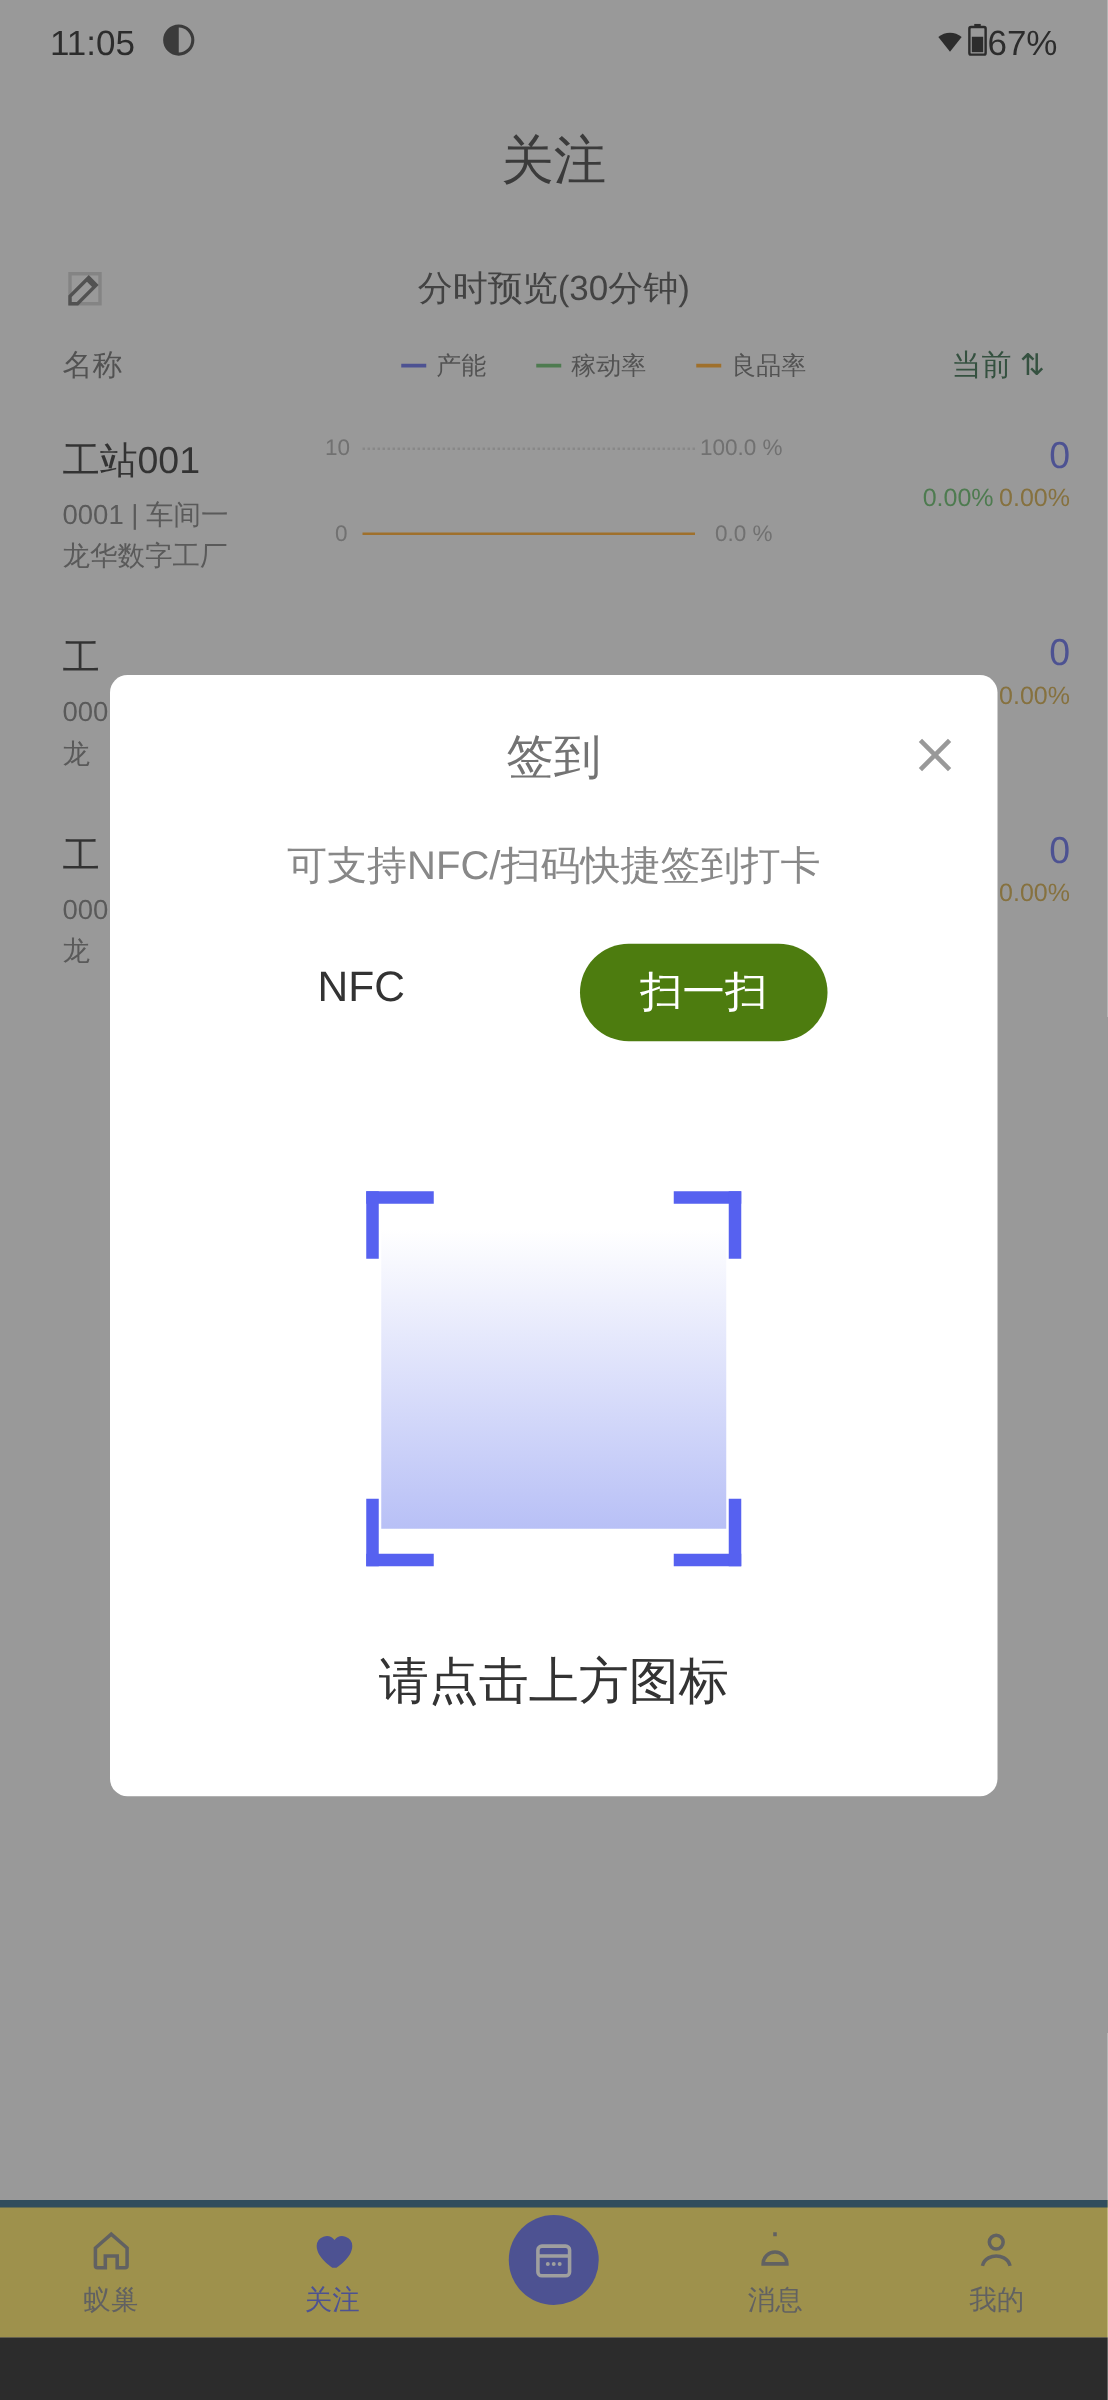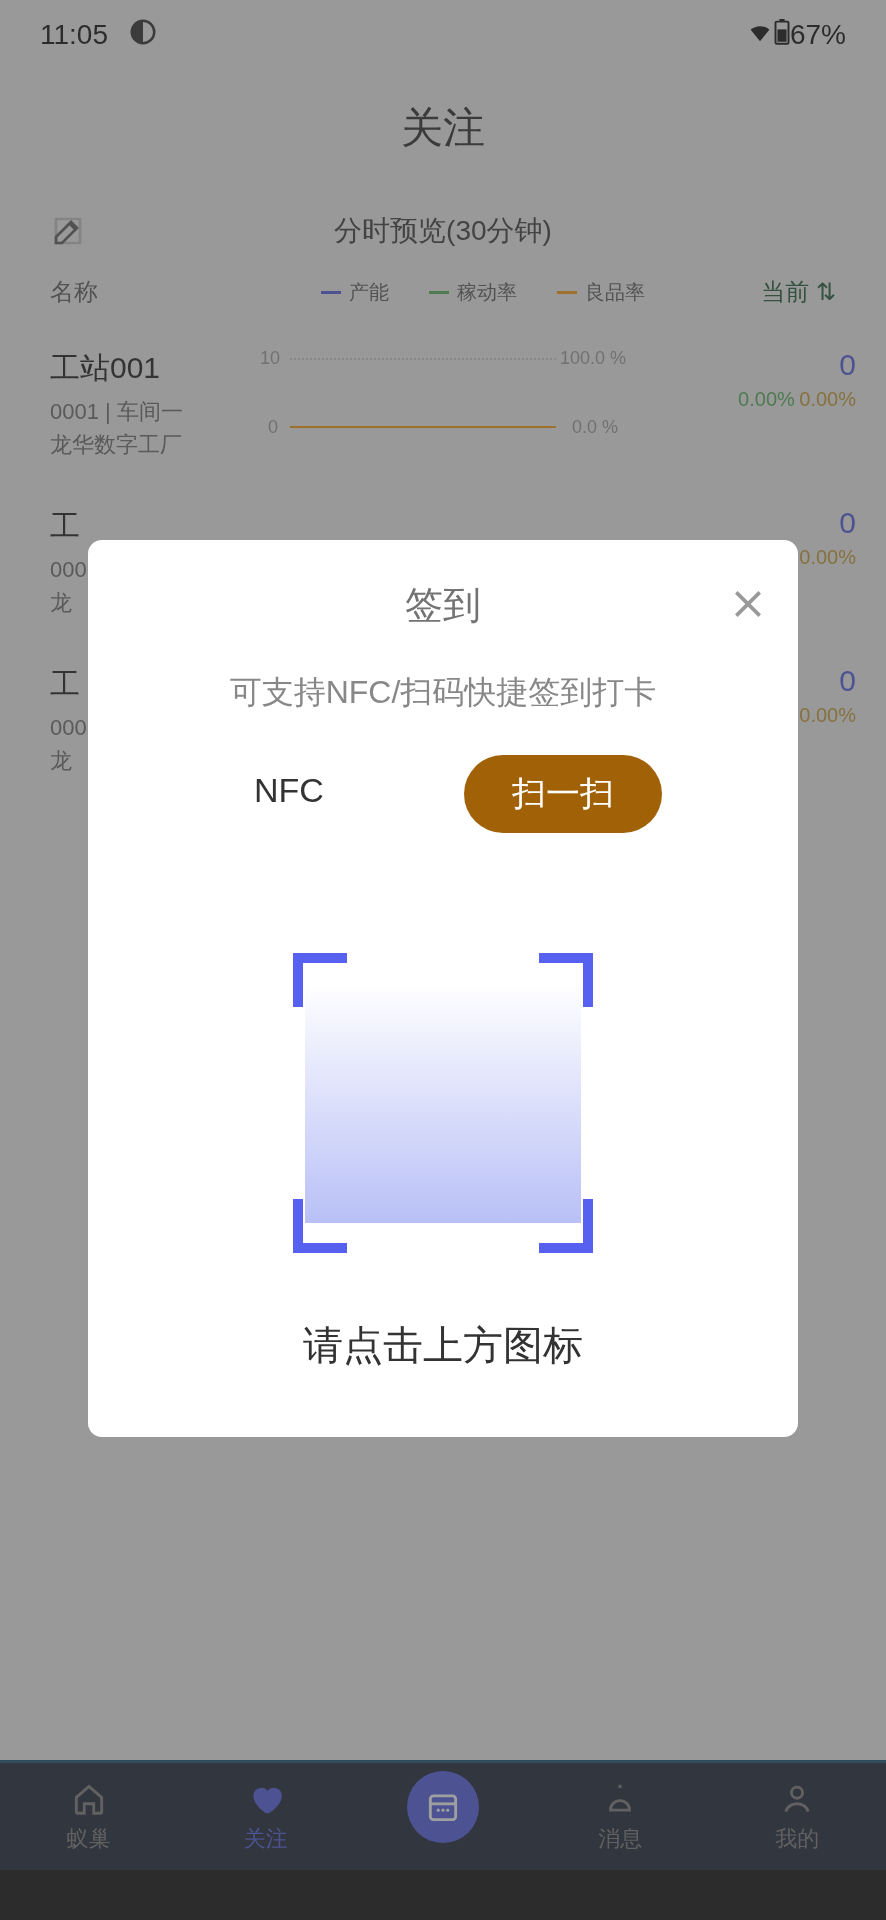--- a/index.html
+++ b/index.html
@@ -29,34 +29,34 @@
   .chart-label-top-r { position: absolute; top: 0; right: 100px; font-size: 18px; color: #999; }
   .chart-label-bot { position: absolute; bottom: 0; left: 18px; font-size: 18px; color: #999; }
   .chart-label-bot-r { position: absolute; bottom: 0; right: 108px; font-size: 18px; color: #999; }
   .chart-dotted { position: absolute; top: 10px; left: 40px; right: 170px; border-top: 2px dotted #ccc; }
   .chart-solid { position: absolute; bottom: 10px; left: 40px; right: 170px; border-top: 2px solid #ff9800; }
   .station-right { width: 130px; text-align: right; }
   .val-big { font-size: 30px; color: #4a56e2; font-weight: 400; margin-bottom: 6px; }
   .val-small { font-size: 20px; }
   .val-green { color: #4caf50; }
   .val-orange { color: #c79a2a; }
-  .bottom-nav { position: absolute; bottom: 50px; left: 0; right: 0; height: 110px; display: flex; justify-content: space-around; align-items: center; background: #0f172a; border-top: 3px solid #0c4a6e; }
+  .bottom-nav { position: absolute; bottom: 50px; left: 0; right: 0; height: 110px; display: flex; justify-content: space-around; align-items: center; background: #fde047; border-top: 6px solid #0c4a6e; }
   .nav-item { display: flex; flex-direction: column; align-items: center; gap: 6px; font-size: 22px; color: #777; width: 20%; }
   .nav-item.active { color: #4a56e2; }
   .nav-center-btn { width: 72px; height: 72px; border-radius: 50%; background: #4a56e2; display: flex; align-items: center; justify-content: center; color: #fff; margin-top: -20px; }
   .bottom-black { position: absolute; bottom: 0; left: 0; right: 0; height: 50px; background: #000; }
   
   .overlay { position: absolute; inset: 0; background: rgba(80,80,80,0.55); display: flex; align-items: flex-start; justify-content: center; }
   .modal { margin-top: 540px; width: 710px; background: #fff; border-radius: 14px; padding: 40px 30px 60px; position: relative; }
   .modal-title { text-align: center; font-size: 38px; color: #737373; font-weight: 400; }
   .modal-close { position: absolute; top: 44px; right: 30px; width: 40px; height: 40px; color: #888; }
   .modal-sub { text-align: center; font-size: 32px; color: #888; margin-top: 40px; }
   .tab-row { display: flex; justify-content: center; gap: 110px; margin-top: 40px; }
   .tab-nfc { font-size: 34px; color: #333; padding: 16px 30px; }
-  .tab-scan { font-size: 34px; color: #fff; background: #a16207; padding: 16px 48px; border-radius: 40px; }
+  .tab-scan { font-size: 34px; color: #fff; background: #4d7c0f; padding: 16px 48px; border-radius: 40px; }
   .scan-area { margin: 120px auto 0; width: 300px; height: 300px; position: relative; }
   .scan-corner { position: absolute; width: 54px; height: 54px; border: 10px solid #5661f0; }
   .sc-tl { top: 0; left: 0; border-right: none; border-bottom: none; }
   .sc-tr { top: 0; right: 0; border-left: none; border-bottom: none; }
   .sc-bl { bottom: 0; left: 0; border-right: none; border-top: none; }
   .sc-br { bottom: 0; right: 0; border-left: none; border-top: none; }
   .scan-inner { position: absolute; top: 30px; left: 12px; right: 12px; bottom: 30px; background: linear-gradient(to bottom, #ffffff 0%, #b8c0f6 100%); }
   .scan-hint { text-align: center; font-size: 40px; color: #333; margin-top: 60px; line-height: 1.6; }
 </style>
 </head>

